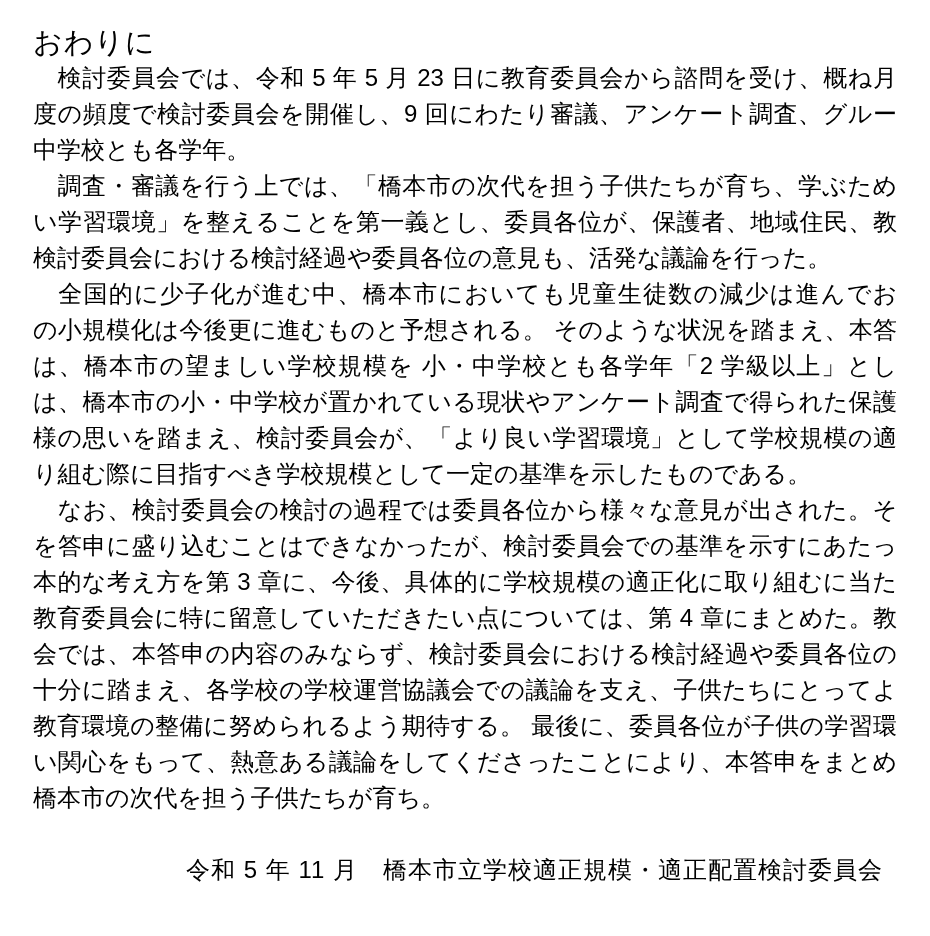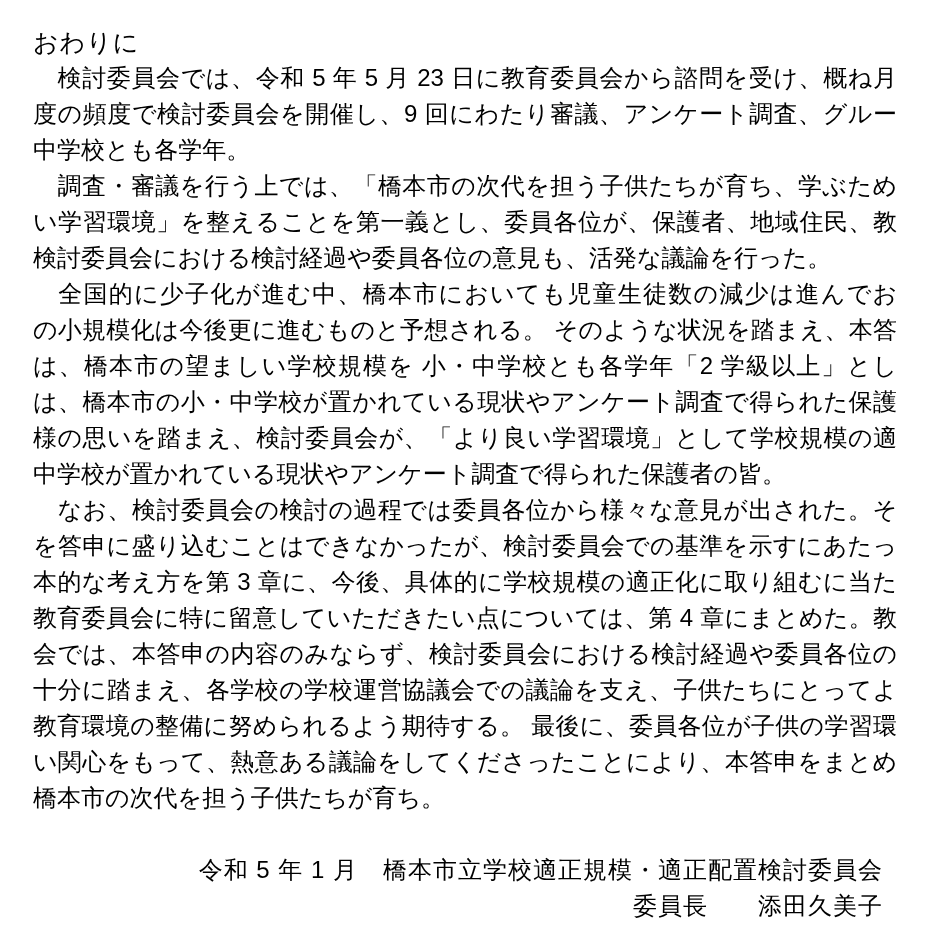--- a/index.html
+++ b/index.html
@@ -11,21 +11,21 @@
     background: #ffffff;
     color: #000000;
     padding: 24px 33px 0 33px;
     font-family: "Liberation Sans", "DejaVu Sans", sans-serif;
     font-size: 24px;
     line-height: 36px;
     overflow: hidden;
   }
   .doc-title {
     font-weight: 400;
-    font-size: 25px;
+    font-size: 29px;
     line-height: 36px;
     margin: 0;
     letter-spacing: 1px;
   }
   .para { margin: 0; }
   .line {
     height: 36px;
     line-height: 36px;
     white-space: pre;
     overflow: hidden;
@@ -64,32 +64,31 @@
         <div class="line fill">　調査・審議を行う上では、「橋本市の次代を担う子供たちが育ち、学ぶためのより良</div>
         <div class="line fill">い学習環境」を整えることを第一義とし、委員各位が、保護者、地域住民、教師、子</div>
         <div class="line">検討委員会における検討経過や委員各位の意見も、活発な議論を行った。</div>
       </div>
       <div class="para">
         <div class="line fill">　全国的に少子化が進む中、橋本市においても児童生徒数の減少は進んでおり、学校</div>
         <div class="line fill">の小規模化は今後更に進むものと予想される。 そのような状況を踏まえ、本答申で</div>
         <div class="line fill">は、橋本市の望ましい学校規模を 小・中学校とも各学年「2 学級以上」とした。これ</div>
         <div class="line fill">は、橋本市の小・中学校が置かれている現状やアンケート調査で得られた保護者の皆</div>
         <div class="line fill">様の思いを踏まえ、検討委員会が、「より良い学習環境」として学校規模の適正化に取</div>
-        <div class="line">中学校が置かれている現状やアンケート調査で得られた保護者の皆。</div>
+        <div class="line">り組む際に目指すべき学校規模として一定の基準を示したものである。</div>
       </div>
       <div class="para">
         <div class="line fill">　なお、検討委員会の検討の過程では委員各位から様々な意見が出された。その全て</div>
         <div class="line fill">を答申に盛り込むことはできなかったが、検討委員会での基準を示すにあたっての基</div>
         <div class="line fill">本的な考え方を第 3 章に、今後、具体的に学校規模の適正化に取り組むに当たって、</div>
         <div class="line fill">教育委員会に特に留意していただきたい点については、第 4 章にまとめた。教育委員</div>
         <div class="line fill">会では、本答申の内容のみならず、検討委員会における検討経過や委員各位の意見も</div>
         <div class="line fill">十分に踏まえ、各学校の学校運営協議会での議論を支え、子供たちにとってより良い</div>
         <div class="line fill">教育環境の整備に努められるよう期待する。 最後に、委員各位が子供の学習環境に高</div>
         <div class="line fill">い関心をもって、熱意ある議論をしてくださったことにより、本答申をまとめること</div>
         <div class="line">橋本市の次代を担う子供たちが育ち。</div>
       </div>
     </div>
 
   <div class="signature">
-    <div class="sig-line">令和 5 年 1 月　橋本市立学校適正規模・適正配置検討委員会</div>
-    <div class="sig-line">委員長　　添田久美子</div>
+    <div class="sig-line">令和 5 年 11 月　橋本市立学校適正規模・適正配置検討委員会</div>
   </div>
 </div>
 
 </body></html>

